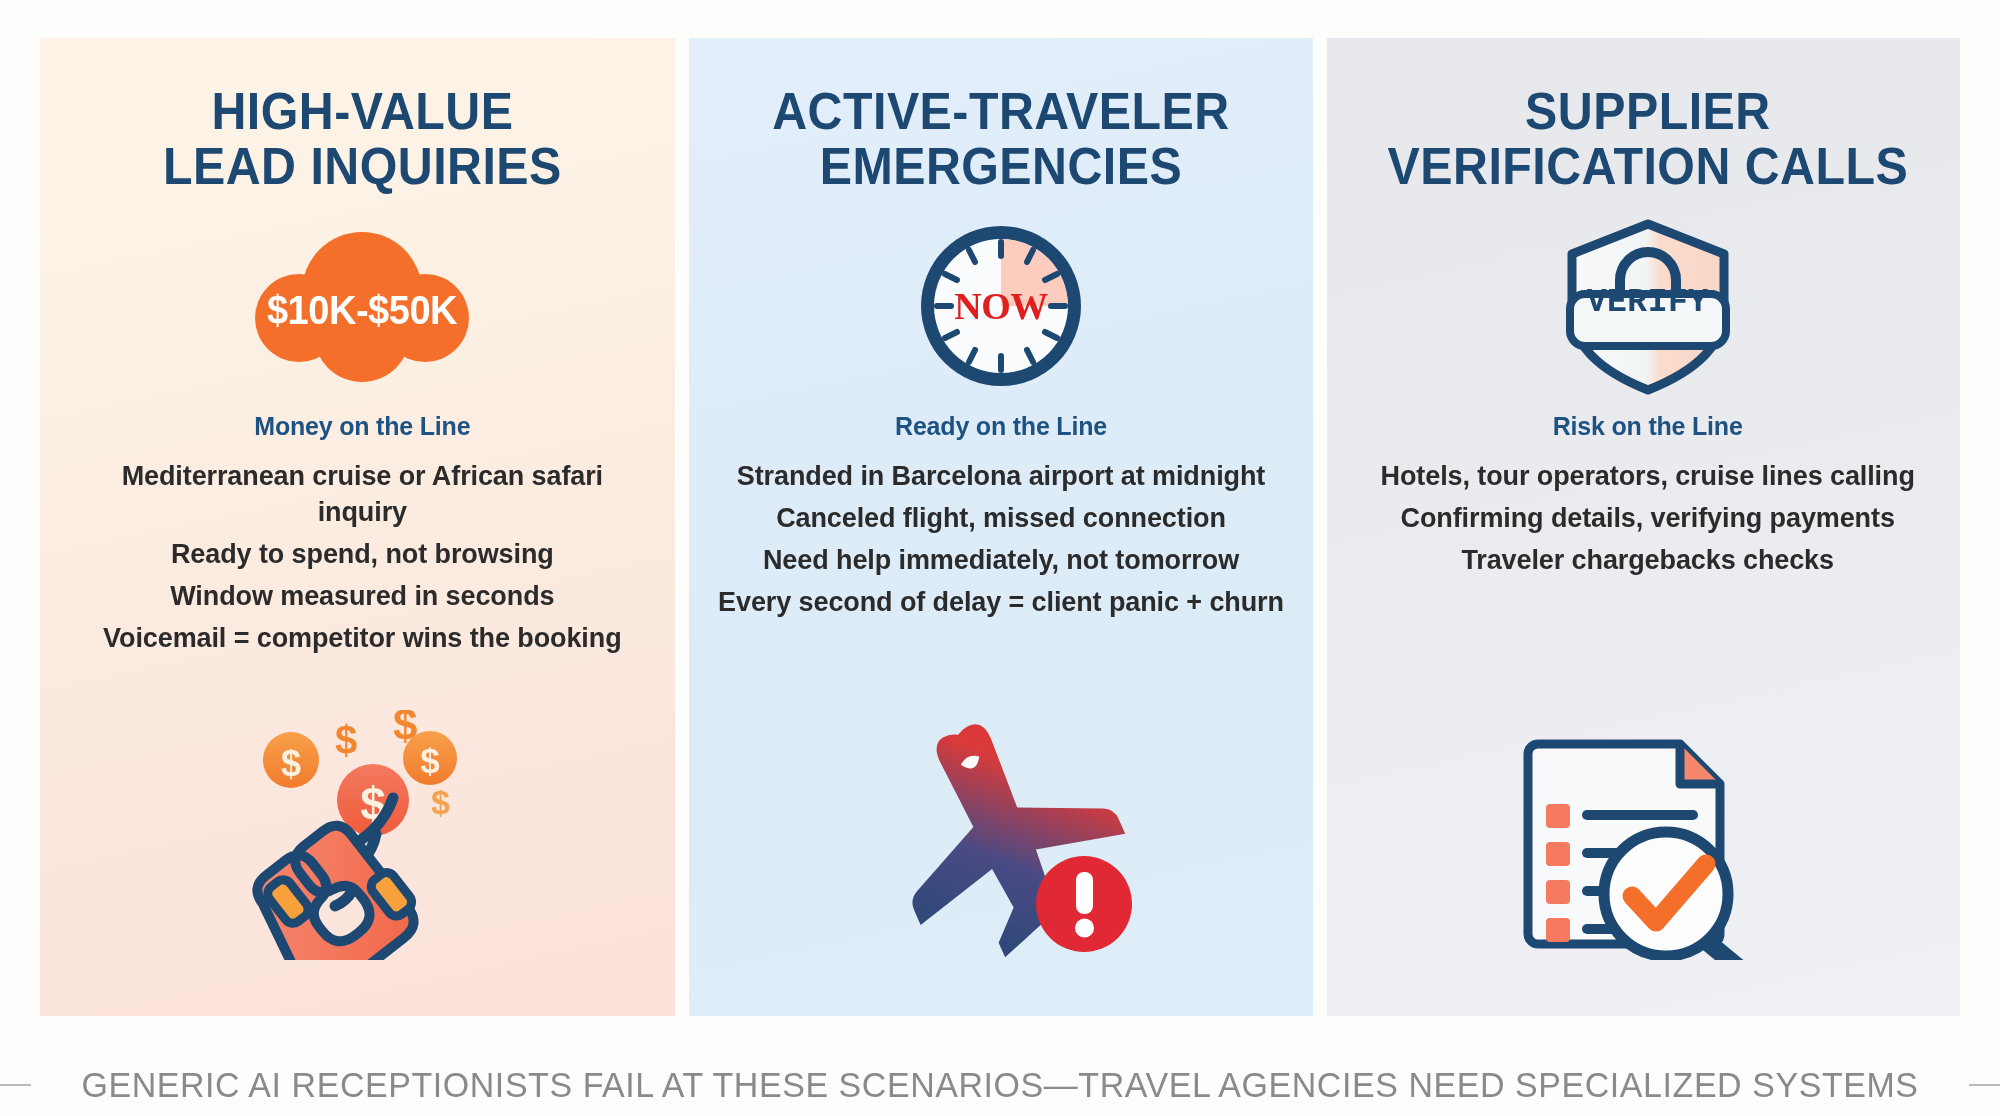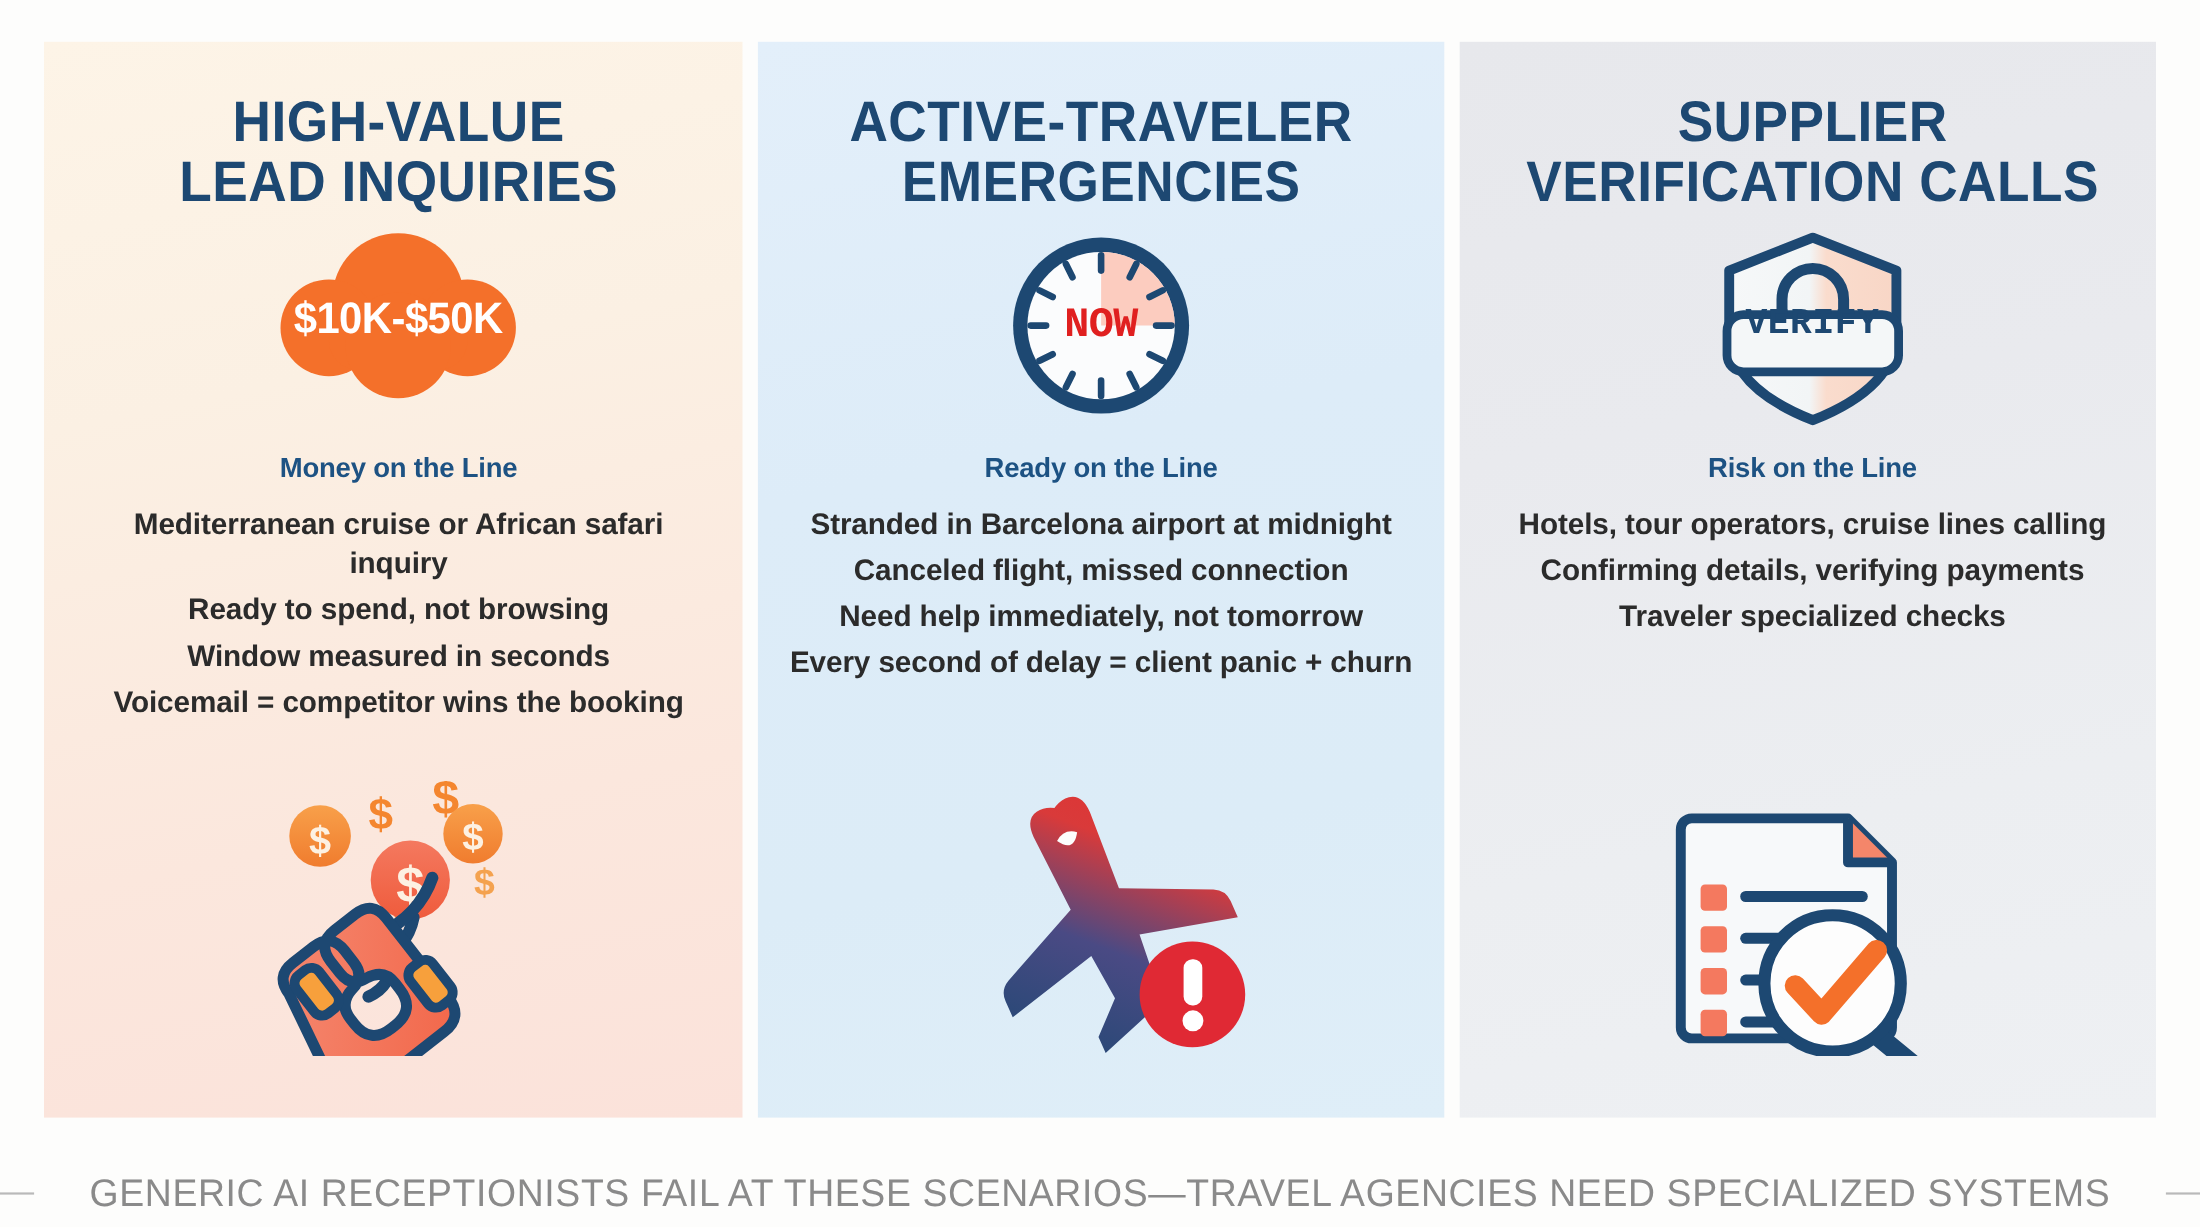--- a/index.html
+++ b/index.html
@@ -62,21 +62,21 @@
     text-align: center;
     text-transform: uppercase;
     transform: scaleX(0.93);
     margin: 0 0 6px 0;
     white-space: pre-line;
   }
 
   .icon-top {
     height: 200px;
     display: flex;
-    align-items: flex-start;
+    align-items: center;
     justify-content: center;
     margin-top: 6px;
   }
 
   .subhead {
     font-family: "Liberation Sans", sans-serif;
     font-weight: bold;
     font-size: 25px;
     color: #1d5283;
     text-align: left;
@@ -119,21 +119,21 @@
     letter-spacing: -0.5px;
     transform: scaleX(0.95);
   }
 
   .clock-text {
     position: absolute;
     left: 0; right: 0;
     top: 68px;
     text-align: center;
     color: #e02020;
-    font-family: Liberation Mono, monospace;
+    font-family: Liberation Serif, serif;
     font-weight: bold;
     font-size: 38px;
     letter-spacing: -0.5px;
   }
   .clock-wrap { position: relative; width: 180px; height: 180px; }
 
   .shield-wrap { position: relative; width: 200px; height: 185px; }
   .shield-text {
     position: absolute;
     left: 0; right: 0;
@@ -345,21 +345,21 @@
           </svg>
           <div class="shield-text">VERIFY</div>
         </div>
       </div>
 
       <div class="subhead">Risk on the Line</div>
 
       <div class="bullets">
         <div>Hotels, tour operators, cruise lines calling</div>
         <div>Confirming details, verifying payments</div>
-        <div>Traveler specialized checks</div>
+        <div>Traveler chargebacks checks</div>
       </div>
 
       <div class="icon-bottom">
         <svg width="280" height="230" viewBox="0 0 280 230">
 
           <g>
             <path d="M34 14 h142 l40 40 v150 a10 10 0 0 1 -10 10 h-172 a10 10 0 0 1 -10 -10 v-180 a10 10 0 0 1 10 -10 z" fill="#f7f9fa" stroke="#1d4872" stroke-width="9" stroke-linejoin="round"></path>
             <path d="M176 14 v40 h40" fill="#f4866a" stroke="#1d4872" stroke-width="9" stroke-linejoin="round"></path>
           </g>
 

